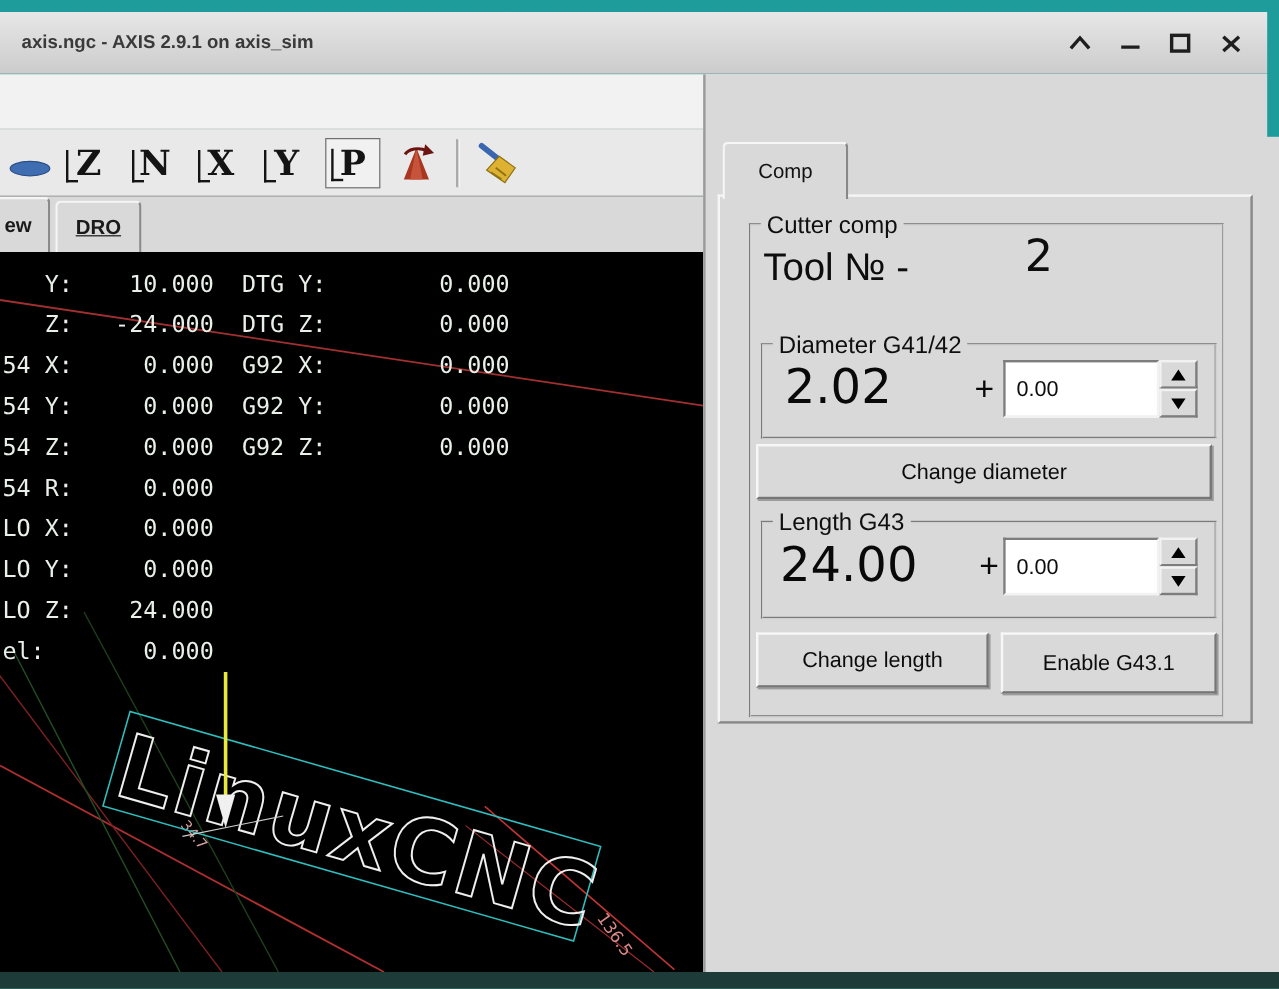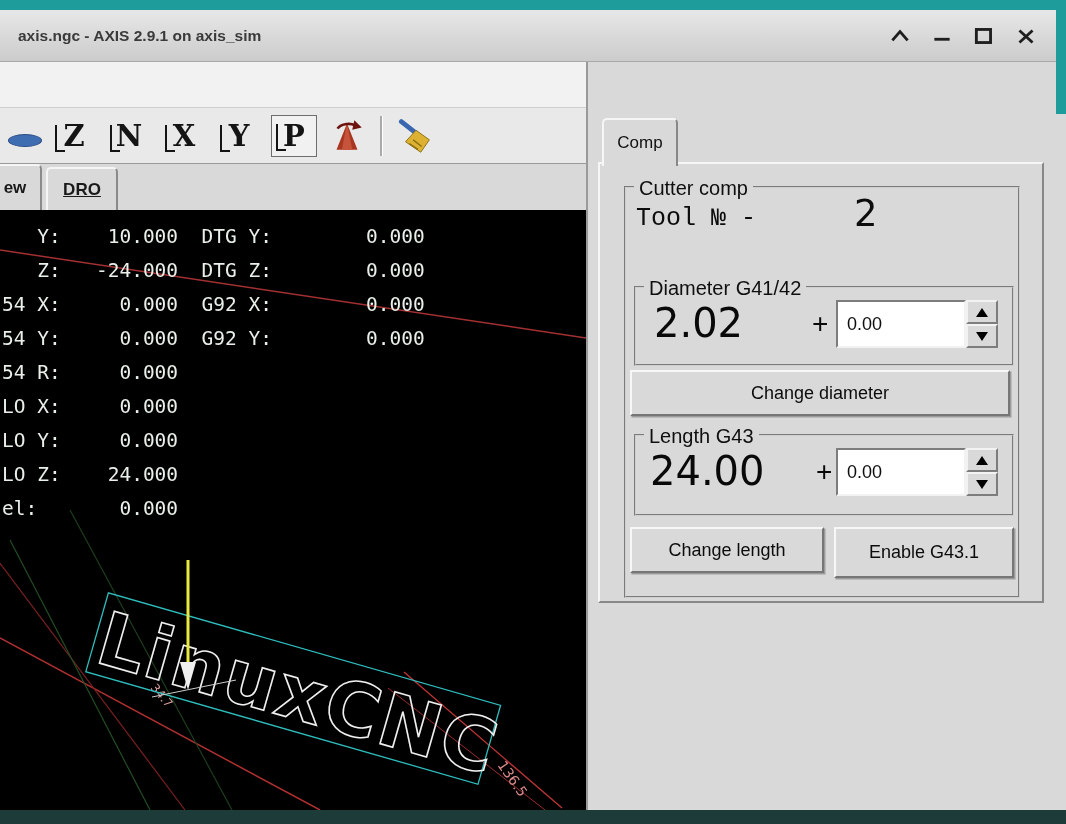--- a/index.html
+++ b/index.html
@@ -44,31 +44,31 @@
 
   .canvas { position:absolute; left:0; top:210px; width:586px; height:600px; background:#000; overflow:hidden; }
   .scene-svg { position:absolute; left:0; top:0; z-index:1; }
   .dro { position:absolute; left:2px; top:10px; z-index:2; font-family:"DejaVu Sans Mono", monospace;
          font-size:19.5px; line-height:34px; color:#e9efe9; }
   .dro div { white-space:pre; }
 
   
   .right-panel { position:absolute; left:586px; top:62px; width:480px; height:748px; background:#d9d9d9;
                  border-left:2px solid #9a9a9a; z-index:5; }
-  .comp-tab { position:absolute; left:14px; top:56px; width:76px; height:48px; background:#d9d9d9;
+  .comp-tab { position:absolute; left:14px; top:56px; width:105px; height:48px; background:#d9d9d9;
               border-top:2px solid #f6f6f6; border-left:2px solid #f6f6f6; border-right:2px solid #888;
               border-radius:5px 5px 0 0; display:flex; align-items:center; justify-content:center;
               font-size:17px; color:#111; z-index:3; }
   .tabpage { position:absolute; left:10px; top:100px; width:446px; height:441px;
              border:2px solid; border-color:#f6f6f6 #888 #888 #f6f6f6; z-index:2; }
   .groupbox { position:absolute; border:2px groove #cfcfcf; }
   .gb-title { position:absolute; top:-11px; left:8px; background:#d9d9d9; padding:0 5px; font-size:20px; color:#0f0f0f; white-space:nowrap; }
 
   .cutter-group { left:24px; top:22px; width:396px; height:412px; }
-  .tool-label { position:absolute; left:10px; top:16px; font-size:25px; color:#0d0d0d;font-family:Liberation Mono, monospace; }
+  .tool-label { position:absolute; left:10px; top:16px; font-size:32px; color:#0d0d0d; }
   .tool-value { position:absolute; left:228px; top:4px; font-size:37px; color:#0d0d0d; font-family:"DejaVu Sans", sans-serif; }
 
   .diam-group { left:8px; top:98px; width:380px; height:80px; }
   .len-group  { left:8px; top:246px; width:380px; height:82px; }
   .big-value { position:absolute; font-size:40px; color:#090909; font-family:"DejaVu Sans", sans-serif; }
   .plus-sign { position:absolute; font-size:28px; color:#090909; }
   .spinbox { position:absolute; display:flex; width:162px; height:48px; }
   .spin-field { width:130px; height:48px; background:#ffffff; border:2px solid; border-color:#7d7d7d #f2f2f2 #f2f2f2 #7d7d7d;
                 font-size:18px; display:flex; align-items:center; padding-left:9px; color:#0d0d0d; }
   .spin-btns { width:32px; display:flex; flex-direction:column; }
@@ -178,20 +178,21 @@
 
       <line x1="188" y1="350" x2="188" y2="455" stroke="#e8e840" stroke-width="3"></line>
       <polygon points="180,452 196,452 188,480" fill="#f0f0f0"></polygon>
       <line x1="152" y1="487" x2="236" y2="470" stroke="#cccccc" stroke-width="1"></line>
     </svg>
     <div class="dro">
       <div>   Y:    10.000  DTG Y:        0.000</div>
       <div>   Z:   -24.000  DTG Z:        0.000</div>
       <div>54 X:     0.000  G92 X:        0.000</div>
       <div>54 Y:     0.000  G92 Y:        0.000</div>
+      <div>54 Z:     0.000  G92 Z:        0.000</div>
       <div>54 R:     0.000</div>
       <div>LO X:     0.000</div>
       <div>LO Y:     0.000</div>
       <div>LO Z:    24.000</div>
       <div>el:       0.000</div>
     </div>
   </div>
 
   <div class="right-panel">
     <div class="comp-tab">Comp</div>

